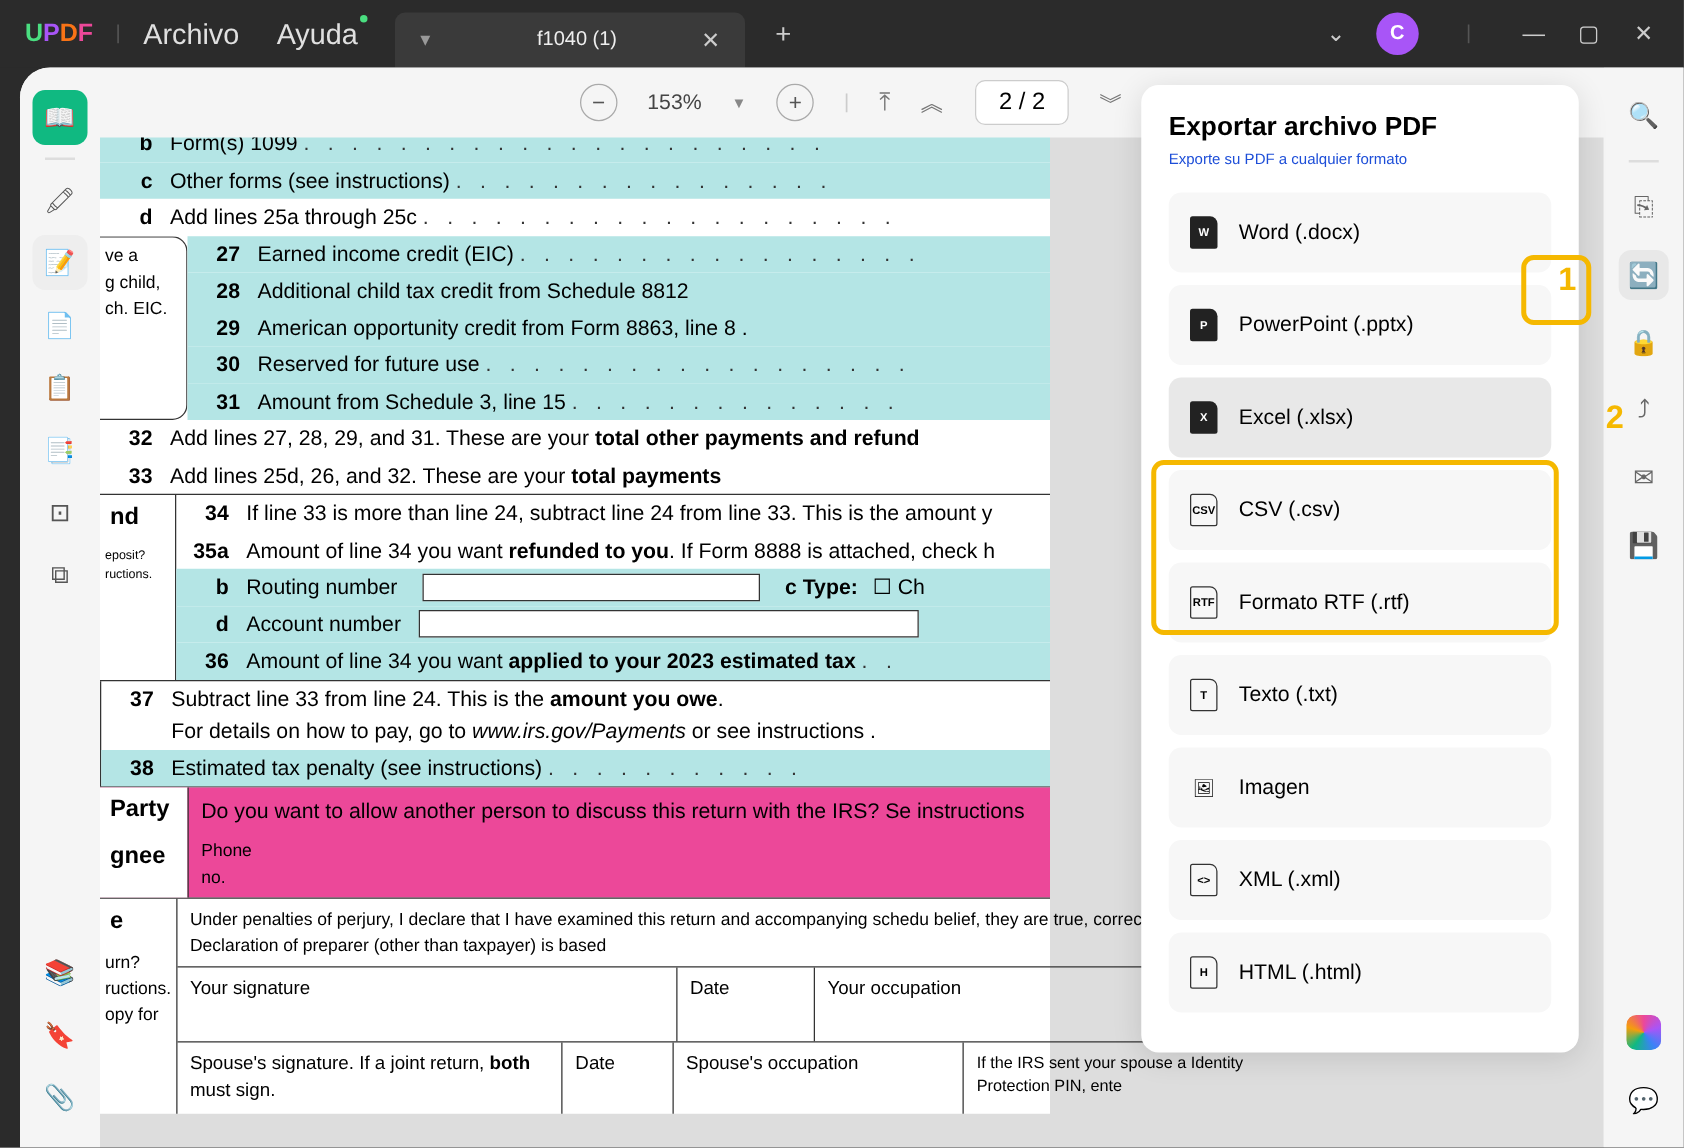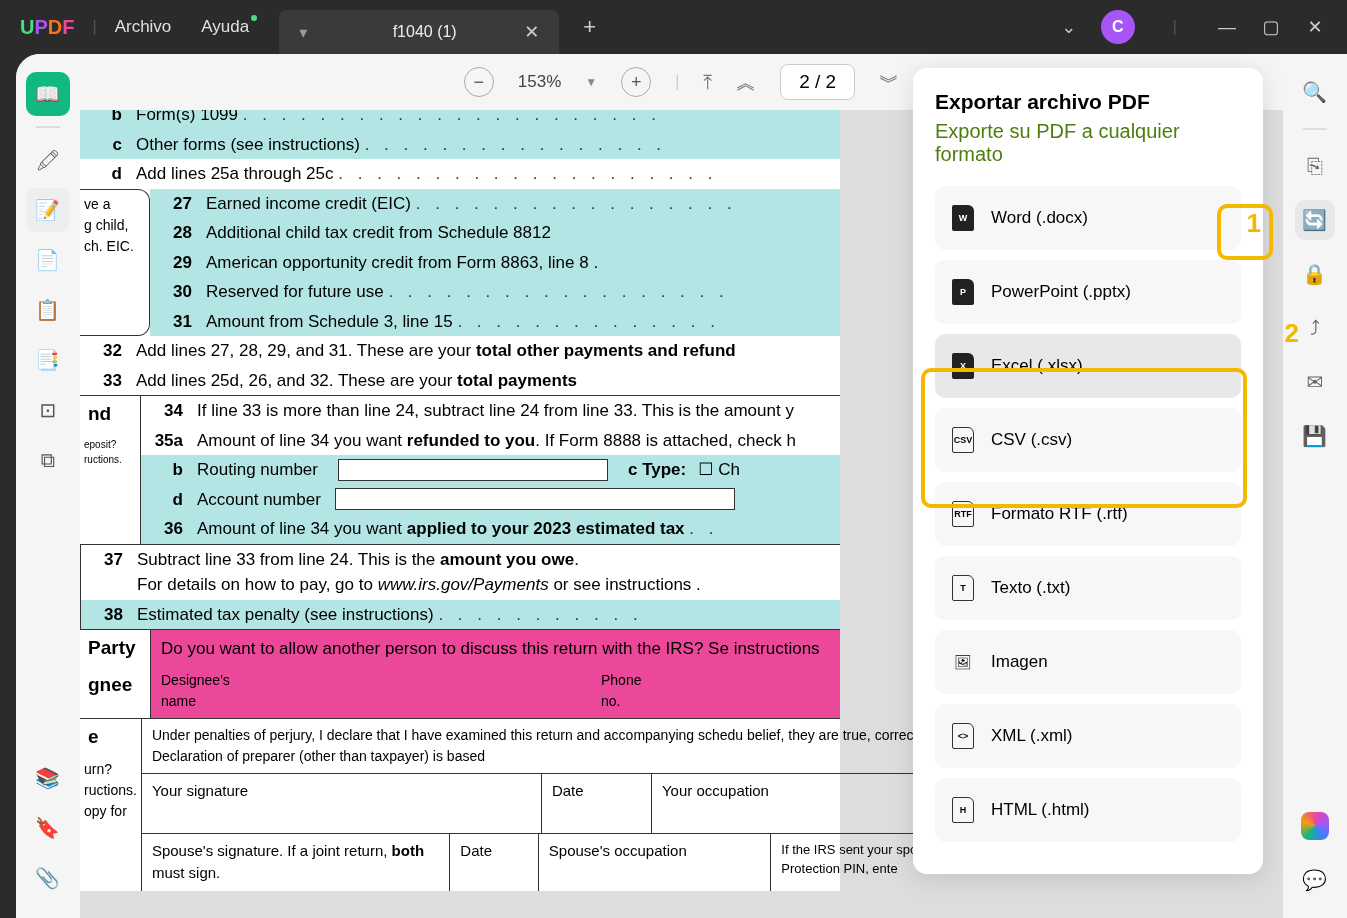--- a/index.html
+++ b/index.html
@@ -5,21 +5,21 @@
 * { margin: 0; padding: 0; box-sizing: border-box; font-family: -apple-system, BlinkMacSystemFont, 'Segoe UI', sans-serif; }
 body { background: #2b2b2b; width: 1347px; height: 918px; overflow: hidden; }
 
 .titlebar { height: 54px; background: #2b2b2b; display: flex; align-items: center; color: #e0e0e0; }
 .logo { margin-left: 20px; font-weight: 700; font-size: 20px; }
 .logo .u { color: #4ade80; }
 .logo .p { color: #a855f7; }
 .logo .d { color: #f97316; }
 .logo .f { color: #ec4899; }
 .tsep { margin: 0 18px; color: #555; }
-.menu-item { margin-right: 30px; font-size: 17px; cursor: pointer; position: relative; }
+.menu-item { margin-right: 30px; font-size: 23px; cursor: pointer; position: relative; }
 .dot-badge { width: 6px; height: 6px; background: #4ade80; border-radius: 50%; position: absolute; top: -2px; right: -8px; }
 .tab { background: #3a3a3a; height: 44px; padding: 0 20px; display: flex; align-items: center; border-radius: 8px 8px 0 0; margin-top: 10px; min-width: 280px; justify-content: space-between; }
 .tab-caret { color: #999; margin-right: 18px; }
 .tab-title { color: #eee; font-size: 16px; flex: 1; text-align: center; }
 .tab-close { color: #ccc; cursor: pointer; font-size: 18px; }
 .tab-add { color: #ccc; margin-left: 24px; font-size: 22px; cursor: pointer; }
 .titlebar-right { margin-left: auto; display: flex; align-items: center; gap: 20px; padding-right: 20px; }
 .avatar { width: 34px; height: 34px; background: #a855f7; border-radius: 50%; display: flex; align-items: center; justify-content: center; color: white; font-weight: 600; }
 .win-btn { color: #ccc; font-size: 18px; cursor: pointer; width: 24px; text-align: center; }
 
@@ -47,21 +47,21 @@
 .doc-page { background: white; position: absolute; left: 0; top: -10px; width: 760px; font-size: 16px; line-height: 1.5; }
 .form-row { display: flex; align-items: baseline; padding: 2px 0; }
 .form-row.hl { background: #b4e5e5; }
 .line-num { width: 42px; text-align: right; font-weight: 700; margin-right: 14px; font-size: 17px; }
 .line-sub { width: 42px; text-align: right; font-weight: 700; margin-right: 14px; font-size: 17px; }
 .line-text { flex: 1; font-size: 17px; }
 .section-label { font-size: 19px; font-weight: 700; padding: 4px 8px; }
 
 .export-panel { position: absolute; right: 84px; top: 68px; width: 350px; background: white; border-radius: 14px; padding: 22px; box-shadow: 0 4px 24px rgba(0,0,0,0.12); }
 .export-title { font-size: 21px; font-weight: 700; margin-bottom: 6px; }
-.export-sub { font-size: 20px; color: #4d7c0f; margin-bottom: 20px; }
+.export-sub { font-size: 12px; color: #1d4ed8; margin-bottom: 20px; }
 .export-item { display: flex; align-items: center; gap: 16px; padding: 18px 16px; background: #f7f7f7; border-radius: 10px; margin-bottom: 10px; cursor: pointer; font-size: 17px; }
 .export-icon { width: 24px; height: 28px; display: flex; align-items: center; justify-content: center; font-size: 14px; }
 .file-icon { width: 22px; height: 26px; border: 1.5px solid #333; border-radius: 2px 6px 2px 2px; position: relative; display: flex; align-items: center; justify-content: center; font-size: 9px; font-weight: 700; }
 .file-icon.solid { background: #222; color: white; border: none; }
 .highlight-box { position: absolute; border: 4px solid #f5b800; border-radius: 10px; pointer-events: none; }
 .hl-1 { right: 74px; top: 204px; width: 56px; height: 56px; }
 .hl-2 { right: 100px; top: 368px; width: 326px; height: 140px; }
 .hl-label { position: absolute; font-size: 26px; font-weight: 700; color: #f5b800; }
 
 .right-sidebar { width: 64px; background: #f5f5f5; display: flex; flex-direction: column; align-items: center; padding-top: 18px; gap: 14px; }
@@ -244,22 +244,20 @@
 
           <div style="border-top:1.5px solid #333"></div>
           <div style="display:flex;background:#ec4899">
             <div style="width:70px;background:white">
                 <div class="section-label">Party</div>
                 <div class="section-label">gnee</div>
               </div>
             <div style="flex:1;border-left:1px solid #333;padding:6px 10px">
               <div style="font-size:17px;text-align:justify">Do you want to allow another person to discuss this return with the IRS? Se instructions</div>
               <div style="display:flex;margin-top:8px">
-                <div style="font-size:14px;white-space:pre-line;width:440px">Designee's
-name</div>
                 <div style="font-size:14px;white-space:pre-line">Phone
 no.</div>
               </div>
             </div>
           </div>
 
           <div style="border-top:1.5px solid #333"></div>
           <div style="display:flex">
             <div style="width:70px">
                 <div class="section-label">e</div>

